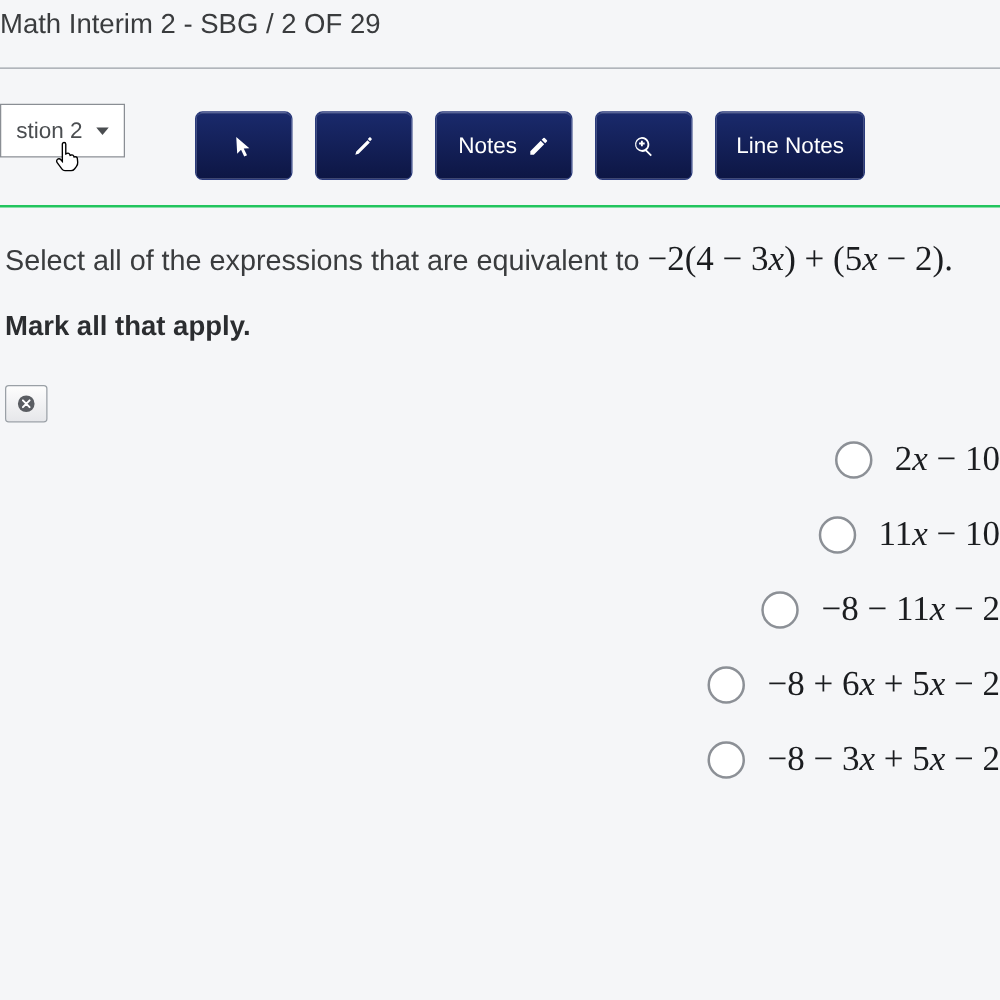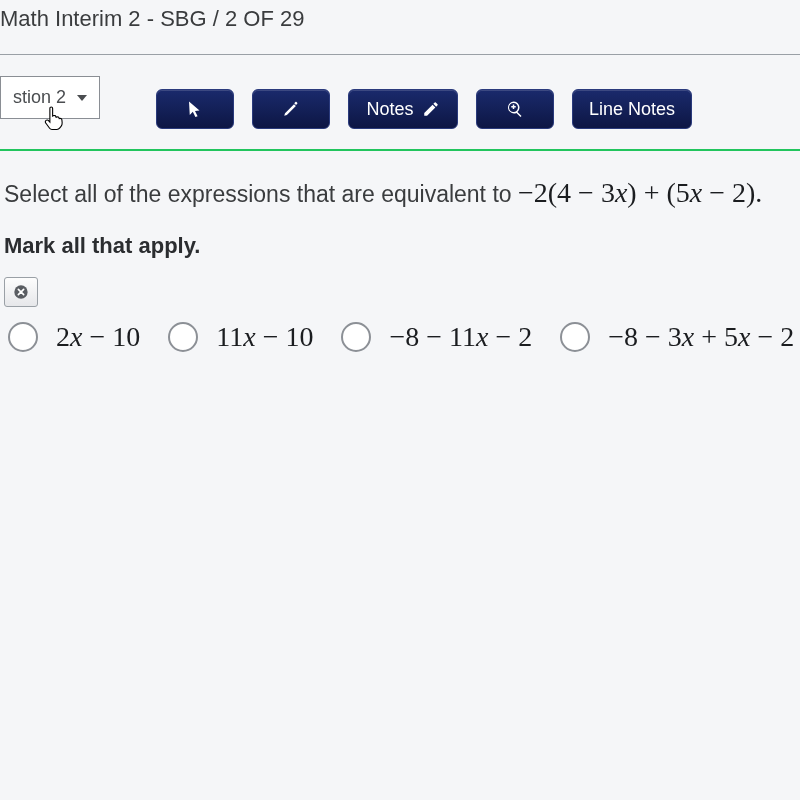--- a/index.html
+++ b/index.html
@@ -48,21 +48,21 @@
     position: absolute;
     left: 42px; top: 28px;
     width: 22px; height: 26px;
     pointer-events: none;
   }
   .tool-btn {
     background: linear-gradient(#1a2a6c, #0d1644);
     border: 1px solid #2a3a7c;
     border-radius: 6px;
     color: #fff;
-    height: 40px;
+    height: 55px;
     min-width: 78px;
     display: flex;
     align-items: center;
     justify-content: center;
     gap: 8px;
     font-size: 18px;
     padding: 0 16px;
     cursor: pointer;
     box-shadow: inset 0 1px 0 rgba(255,255,255,.15);
     margin-top: 24px;
@@ -76,35 +76,35 @@
   .question-text {
     font-size: 23px;
     color: #3a3c3e;
     margin-bottom: 24px;
     white-space: nowrap;
   }
   .instruction {
     font-size: 22px;
     font-weight: bold;
     color: #2b2d30;
-    margin-bottom: 18px;
+    margin-bottom: 34px;
   }
   .clear-btn {
     width: 34px; height: 30px;
     background: linear-gradient(#fdfdfd,#e6e7ea);
     border: 1px solid #9aa0a6;
     border-radius: 3px;
     display: flex; align-items: center; justify-content: center;
     margin-bottom: 14px;
     cursor: pointer;
   }
   .clear-btn svg { width: 16px; height: 16px; }
   .options {
     display: flex;
-    flex-direction: row;
+    flex-direction: column;
     gap: 28px;
     padding-left: 4px;
     align-items: flex-end;
   }
   .option {
     display: flex;
     align-items: center;
     gap: 18px;
     cursor: pointer;
   }
@@ -190,16 +190,20 @@
     <label class="option">
       <span class="radio"></span>
       <span class="expr">11<span class="italic-x">x</span> − 10</span>
     </label>
     <label class="option">
       <span class="radio"></span>
       <span class="expr">−8 − 11<span class="italic-x">x</span> − 2</span>
     </label>
     <label class="option">
       <span class="radio"></span>
+      <span class="expr">−8 + 6<span class="italic-x">x</span> + 5<span class="italic-x">x</span> − 2</span>
+    </label>
+    <label class="option">
+      <span class="radio"></span>
       <span class="expr">−8 − 3<span class="italic-x">x</span> + 5<span class="italic-x">x</span> − 2</span>
     </label>
   </div>
 </div>
 
 </body></html>

